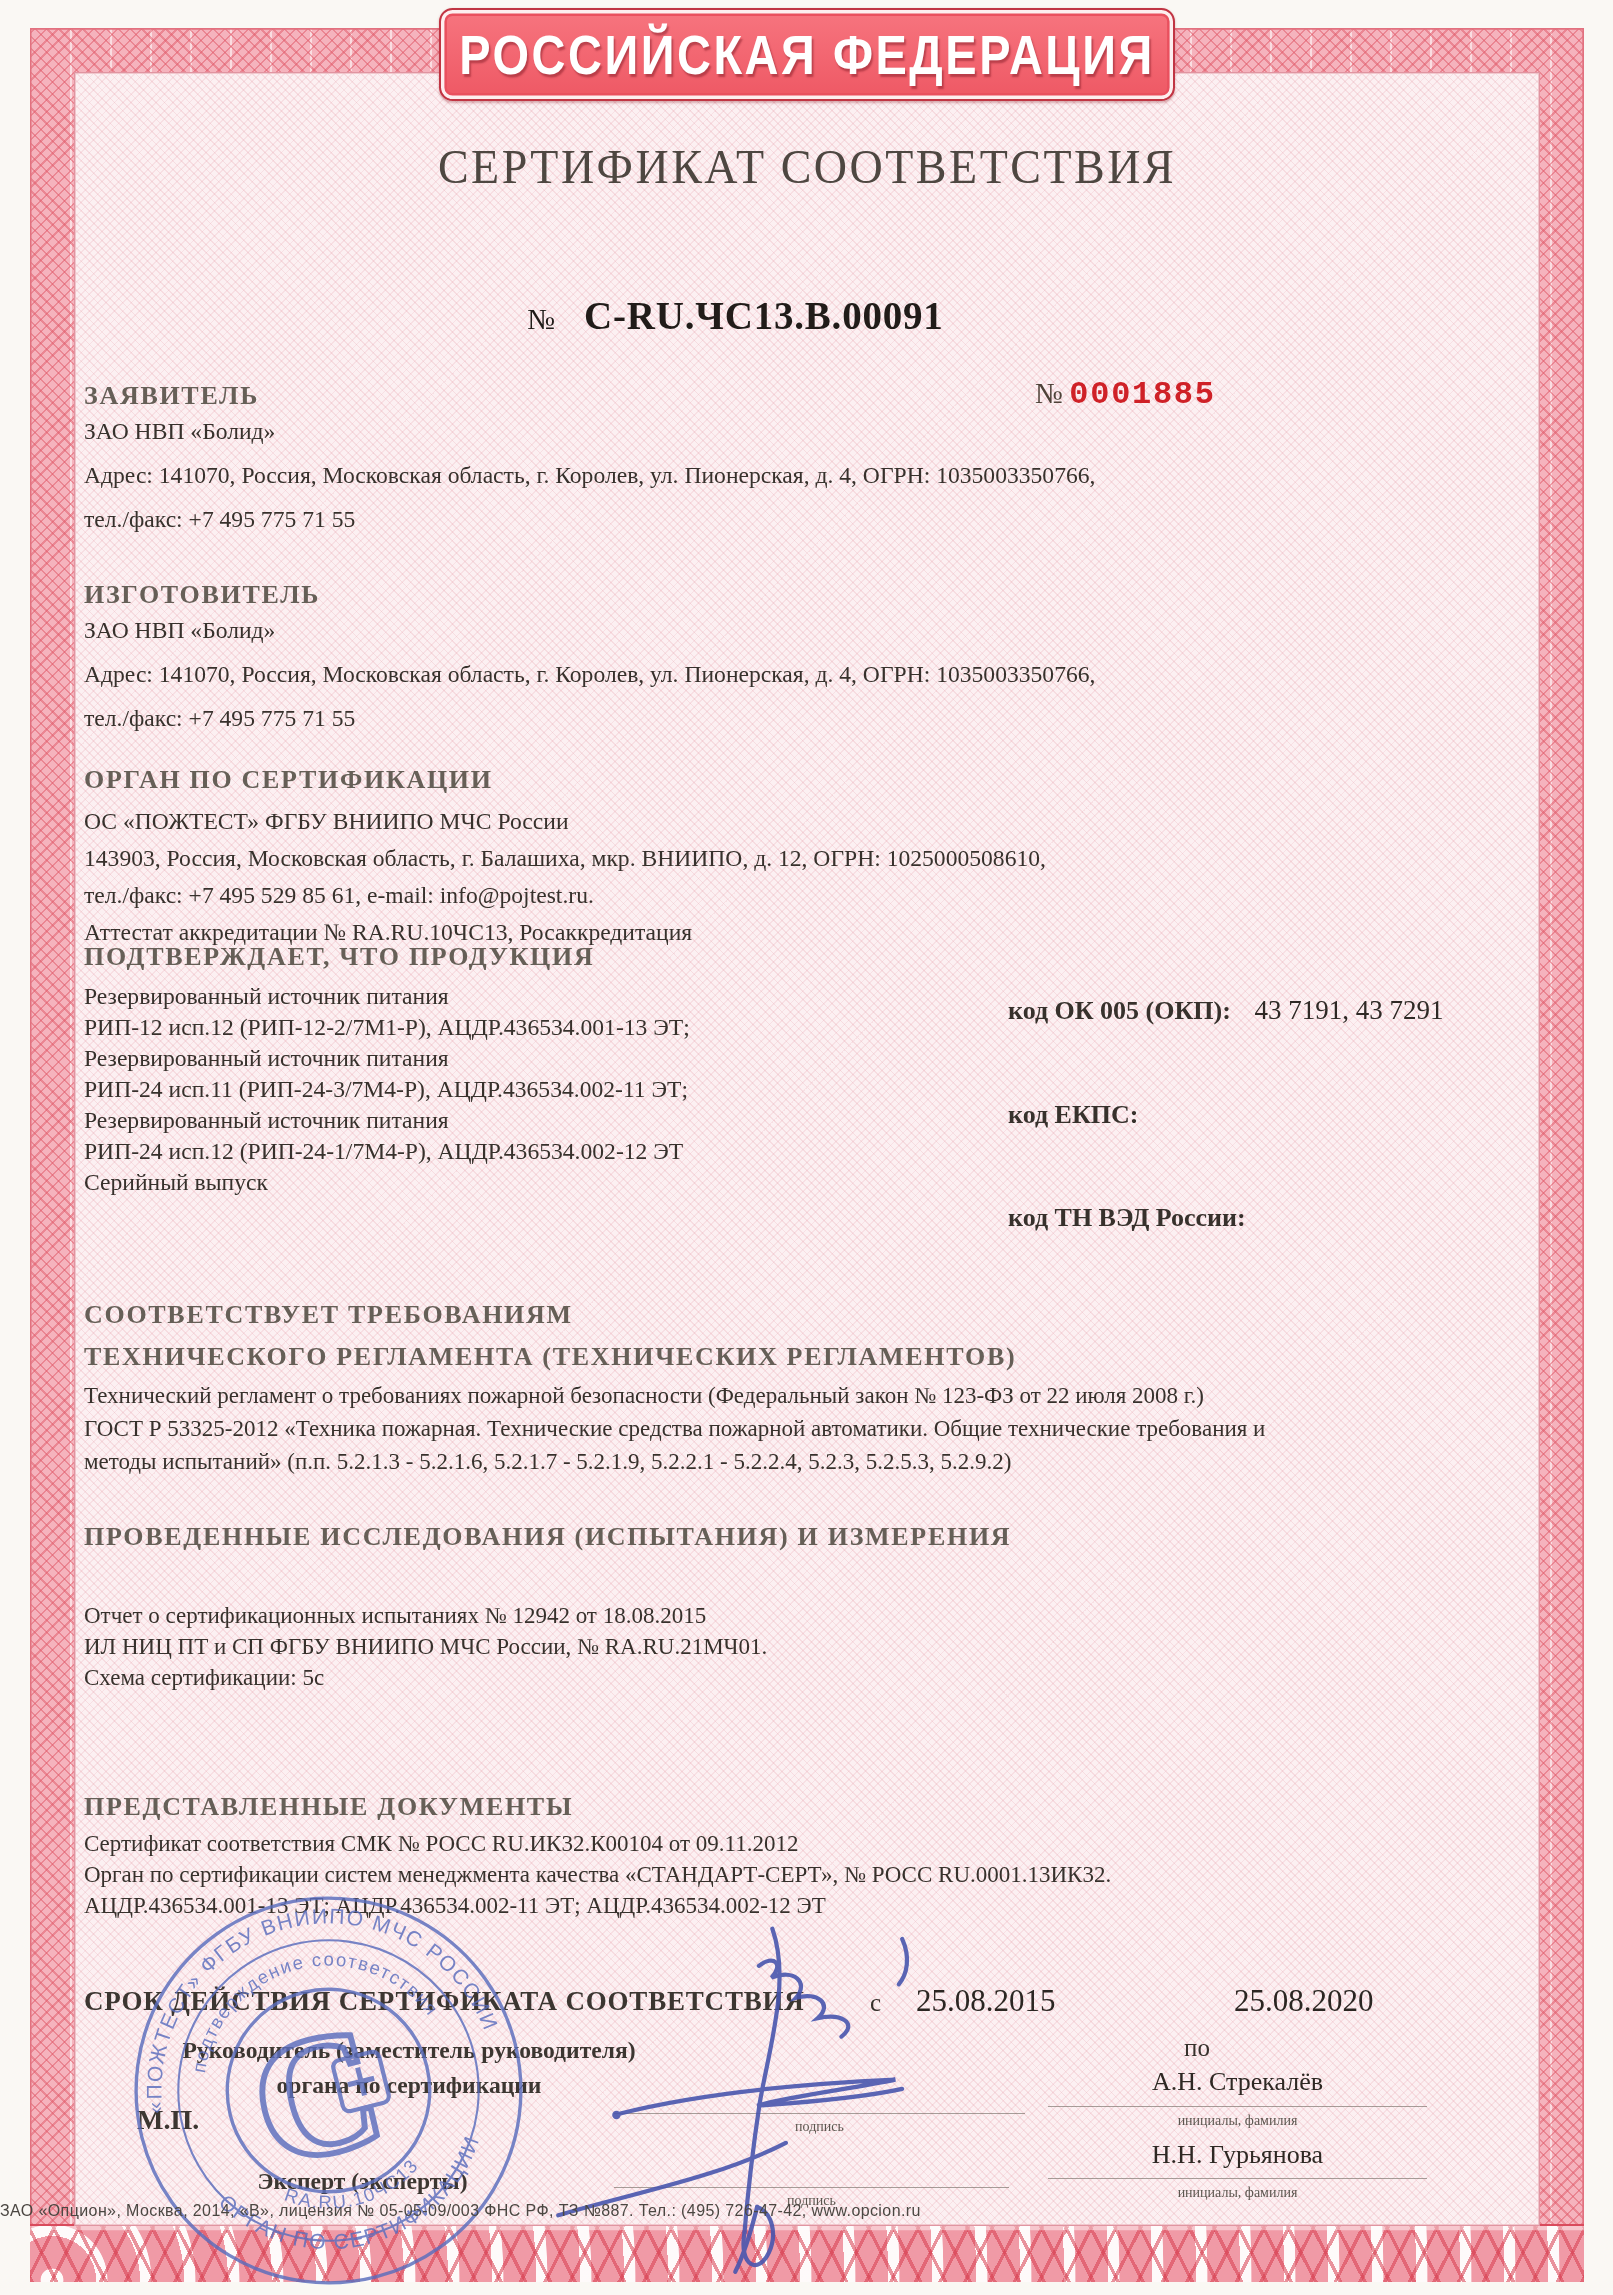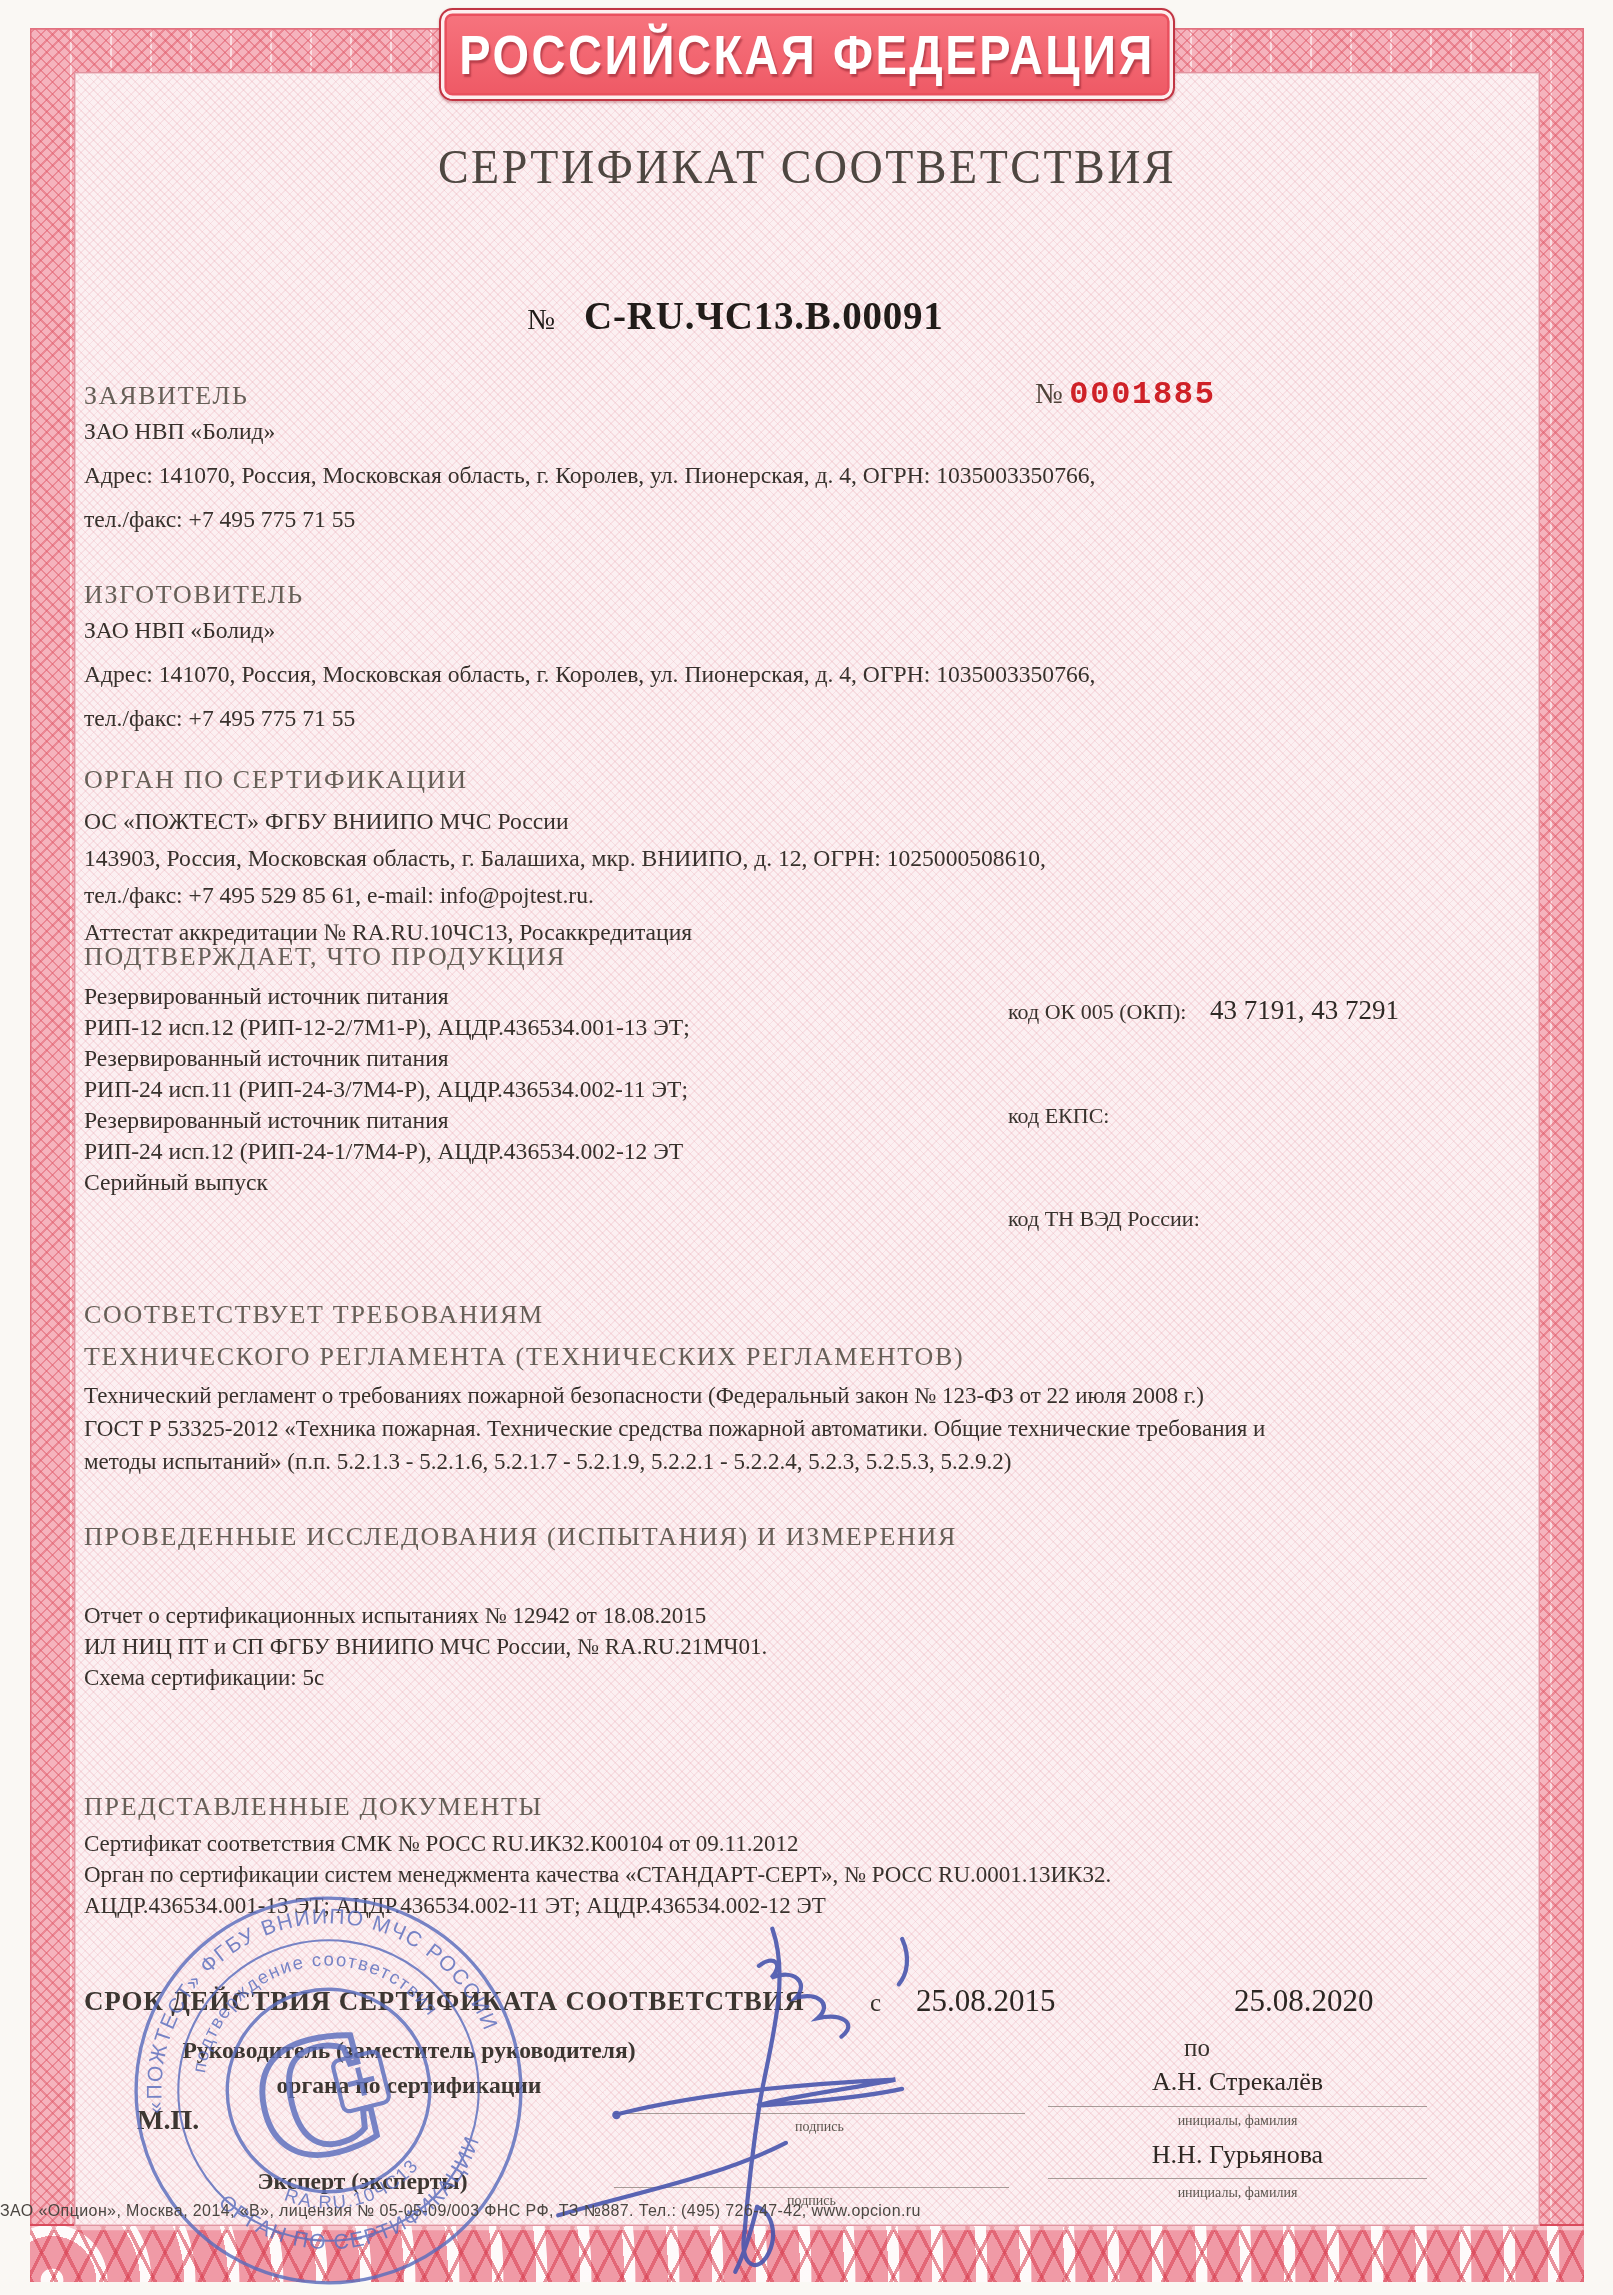--- a/index.html
+++ b/index.html
@@ -42,29 +42,29 @@
   .subtitle{position:absolute;top:212px;left:0;width:100%;text-align:center;
     font-size:24.4px;color:#463f39;}
   .certno{position:absolute;top:293px;left:0;right:143px;text-align:center;color:#211c19;white-space:nowrap;}
   .certno .no{font-size:29px;margin-right:29px;}
   .certno .val{font-weight:bold;font-size:39px;letter-spacing:0.8px;}
   .rednum{position:absolute;left:1035px;top:376px;white-space:nowrap;}
   .rednum .no{font-size:29px;color:#4e4238;margin-right:6.7px;}
   .rednum .val{font-family:"Liberation Mono",monospace;font-weight:bold;font-size:32px;
     color:#cf2127;letter-spacing:1.7px;}
   
-  .h{position:absolute;left:84px;font-weight:normal;color:#665f57;letter-spacing:1.7px;
+  .h{position:absolute;left:84px;font-weight:bold;color:#665f57;letter-spacing:1.7px;
      font-size:26px;white-space:nowrap;}
   .body{position:absolute;left:84px;color:#37312c;font-size:23.6px;white-space:nowrap;}
   .body div{height:44px;}
   .body.lh44 div{height:37px;}
   .body.lh37 div{height:31px;}
   .body.lh39 div{height:33px;}
   .code-row{position:absolute;left:965px;white-space:nowrap;}
-  .code-row .lbl{font-weight:normal;font-size:22px;color:#37312c;padding-left:43px;}
+  .code-row .lbl{font-weight:bold;font-size:26px;color:#37312c;padding-left:43px;}
   .code-row .val{font-size:27px;color:#2e2925;margin-left:23.6px;}
   
   .validity-h{position:absolute;left:84px;top:1986px;font-weight:bold;font-size:27px;
     color:#3c3631;letter-spacing:0.8px;white-space:nowrap;}
   .v-from-l{position:absolute;left:870px;top:1989px;font-size:25px;color:#37312c;}
   .v-from-d{position:absolute;left:916px;top:1983px;font-size:31px;color:#2b2622;}
   .v-to-l{position:absolute;left:1184px;top:1989px;font-size:25px;color:#37312c;margin-top:45px;}
   .v-to-d{position:absolute;left:1234px;top:1983px;font-size:31px;color:#2b2622;font-family:Liberation Serif, serif;}
   
   .role1{position:absolute;left:173px;top:2033px;width:472px;text-align:center;

